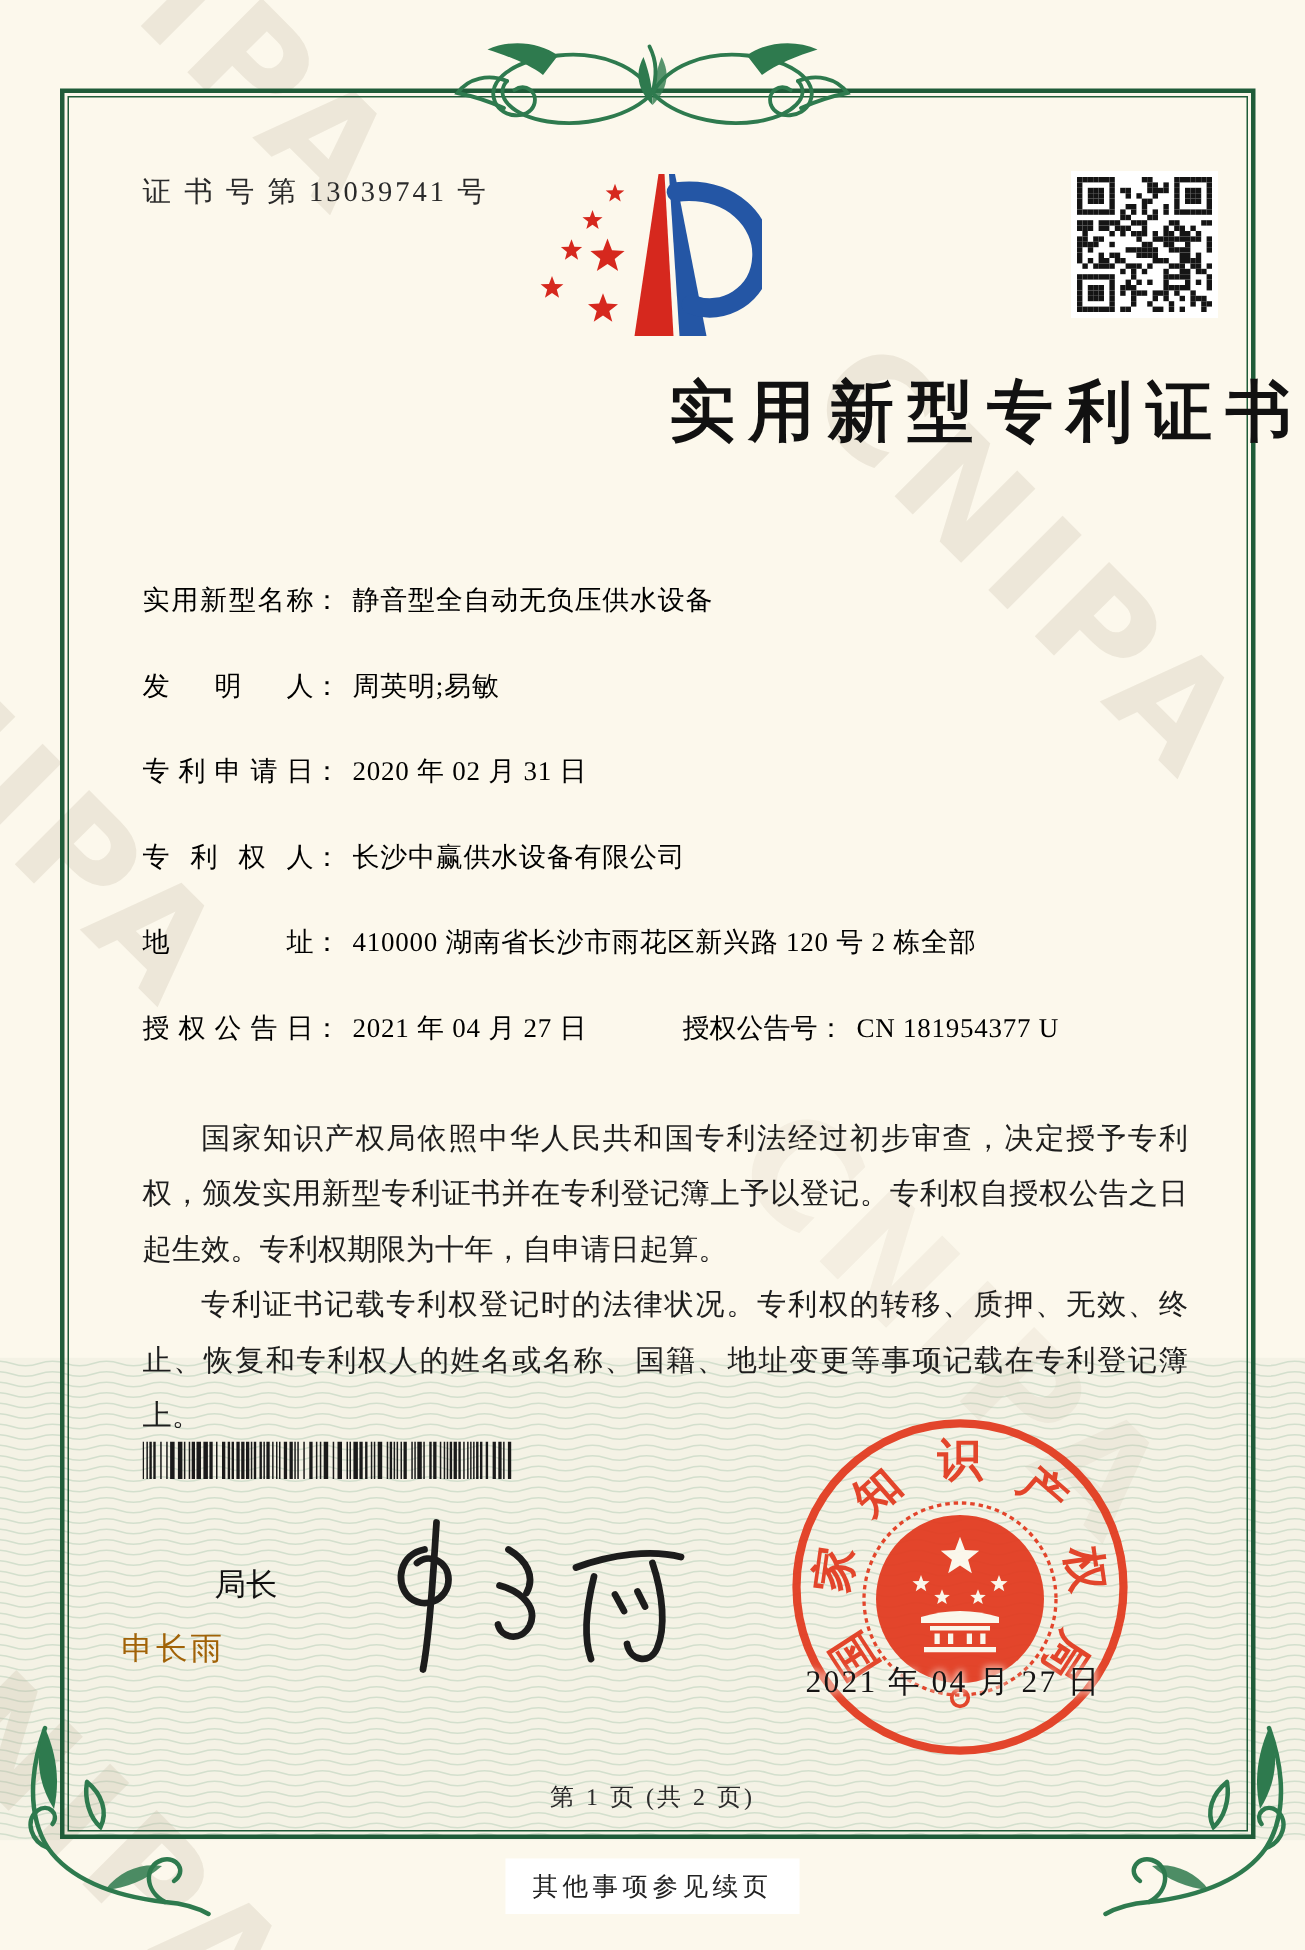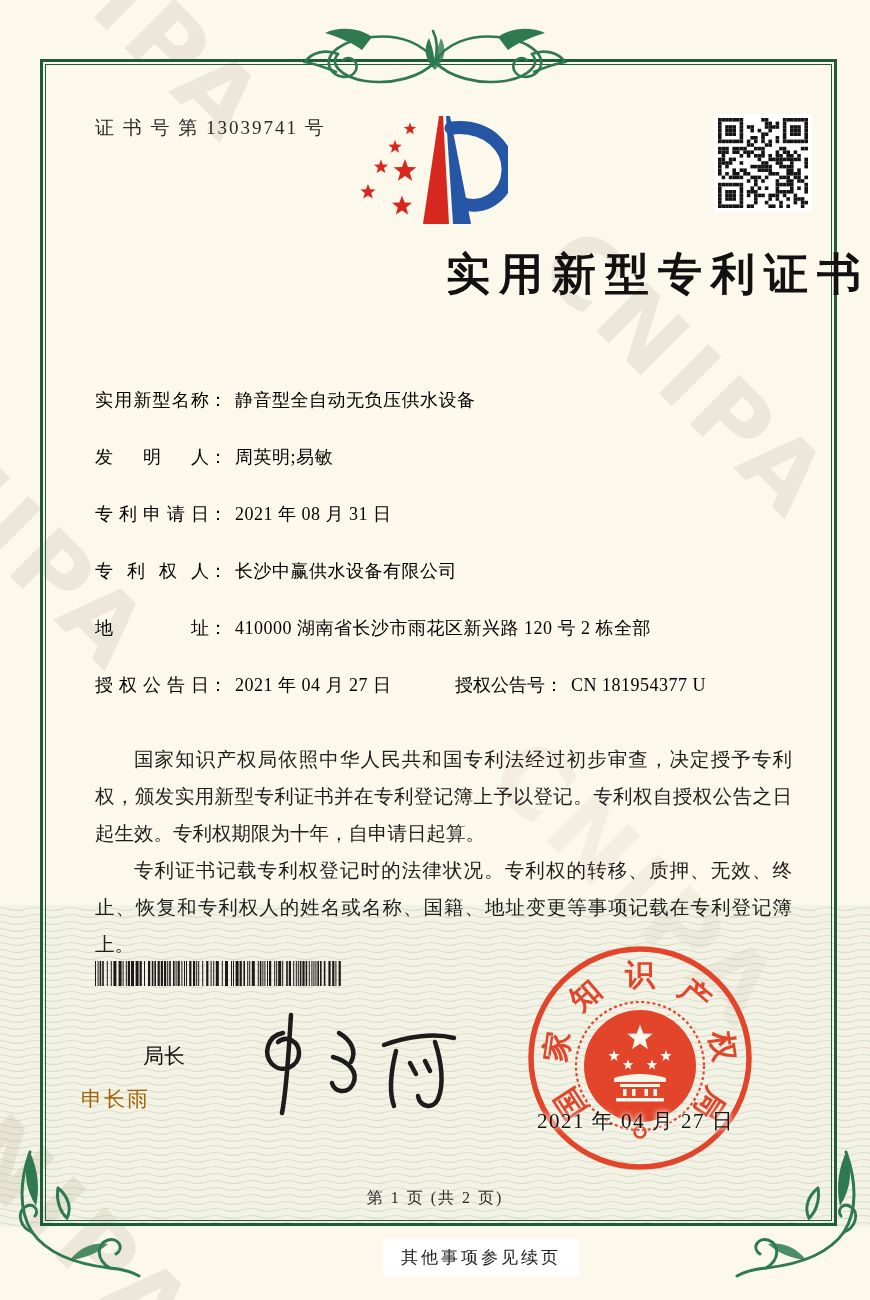--- a/index.html
+++ b/index.html
@@ -46,21 +46,21 @@
   .director-name{position:absolute;left:81px;top:1085px;font-size:21px;color:#a16207;letter-spacing:2px;}
   .signature{position:absolute;left:238px;top:1005px;width:235px;height:118px;}
   .seal{position:absolute;left:524px;top:942px;width:232px;height:232px;}
   .seal-date{position:absolute;left:537px;top:1107px;font-size:21px;color:#151515;
              letter-spacing:1.5px;white-space:nowrap;
              text-shadow:0 0 4px #fdfaf0,0 0 6px #fdfaf0;z-index:5;}
   .page-info{position:absolute;left:0;right:0;top:1188px;text-align:center;
              font-size:16px;color:#2b2b2b;letter-spacing:2px;}
   .cont-note{position:absolute;left:50%;top:1239px;transform:translateX(-50%);
              background:#ffffff;padding:7px 18px;font-size:17px;color:#222;
-             letter-spacing:3px;z-index:5;white-space:nowrap;margin-left:46px;}
+             letter-spacing:3px;z-index:5;white-space:nowrap;}
 
   .fl-top{left:270px;top:22px;width:330px;height:74px;}
   .fl-bl{left:10px;top:1148px;width:132px;height:134px;}
   .fl-br{right:4px;top:1148px;width:132px;height:134px;transform:scaleX(-1);}
 </style>
 </head>
 <body>
 
 <div class="sheet">
 
@@ -507,21 +507,21 @@
     <div class="title">实用新型专利证书</div>
 
     <div class="fields">
       <div class="field">
         <span class="flabel">实用新型名称</span><span class="fcolon">：</span><span class="fvalue">静音型全自动无负压供水设备</span>
       </div>
       <div class="field">
         <span class="flabel">发 明 人</span><span class="fcolon">：</span><span class="fvalue">周英明;易敏</span>
       </div>
       <div class="field">
-        <span class="flabel">专利申请日</span><span class="fcolon">：</span><span class="fvalue">2021 年 08 月 31 日</span>
+        <span class="flabel">专利申请日</span><span class="fcolon">：</span><span class="fvalue">2020 年 02 月 31 日</span>
       </div>
       <div class="field">
         <span class="flabel">专 利 权 人</span><span class="fcolon">：</span><span class="fvalue">长沙中赢供水设备有限公司</span>
       </div>
       <div class="field">
         <span class="flabel">地 址</span><span class="fcolon">：</span><span class="fvalue">410000 湖南省长沙市雨花区新兴路 120 号 2 栋全部</span>
       </div>
       <div class="field grant-row">
         <span class="flabel">授权公告日</span><span class="fcolon">：</span><span class="fvalue">2021 年 04 月 27 日</span>
         <span class="grant-no"><span class="glabel">授权公告号</span><span class="fcolon">：</span><span class="fvalue">CN 181954377 U</span></span>

